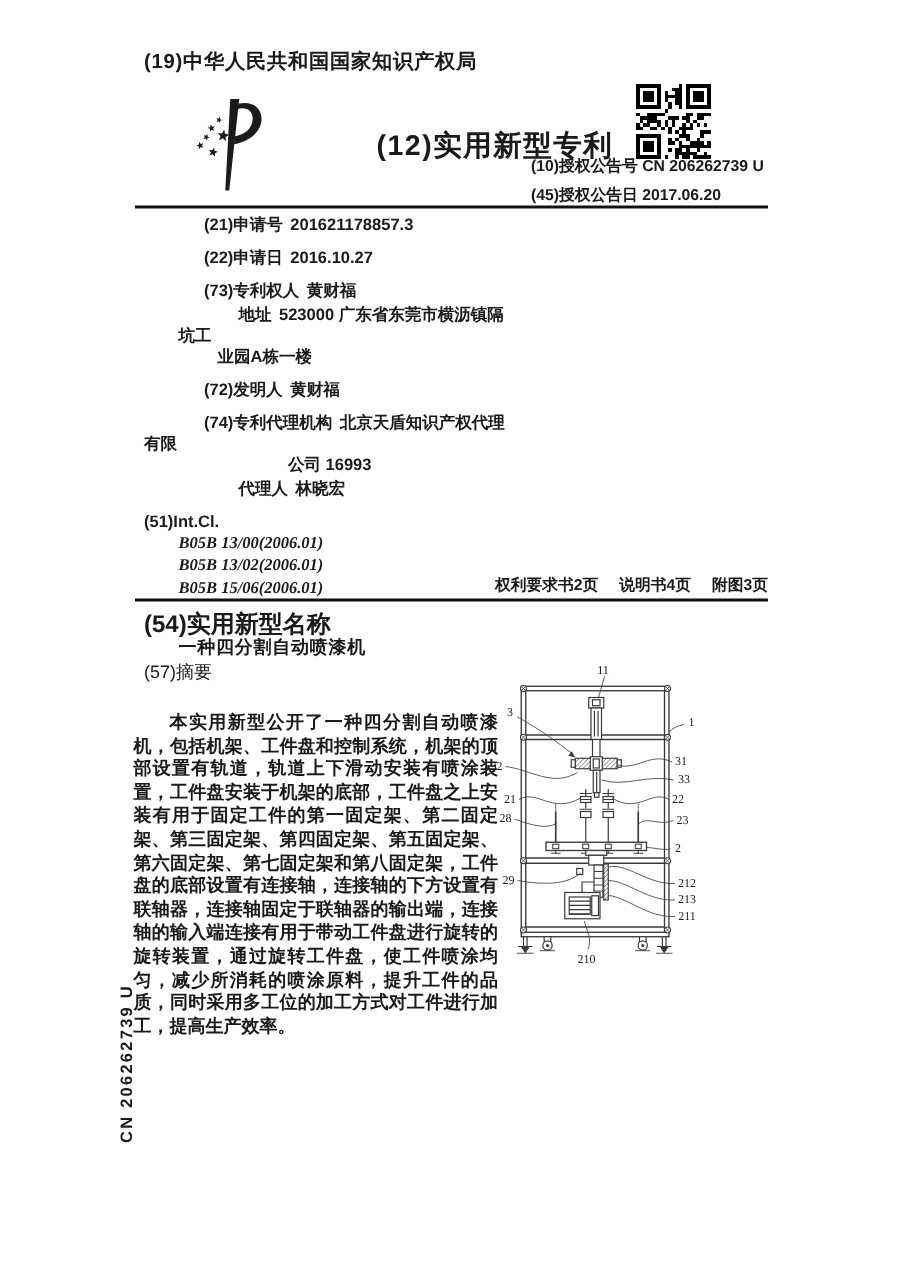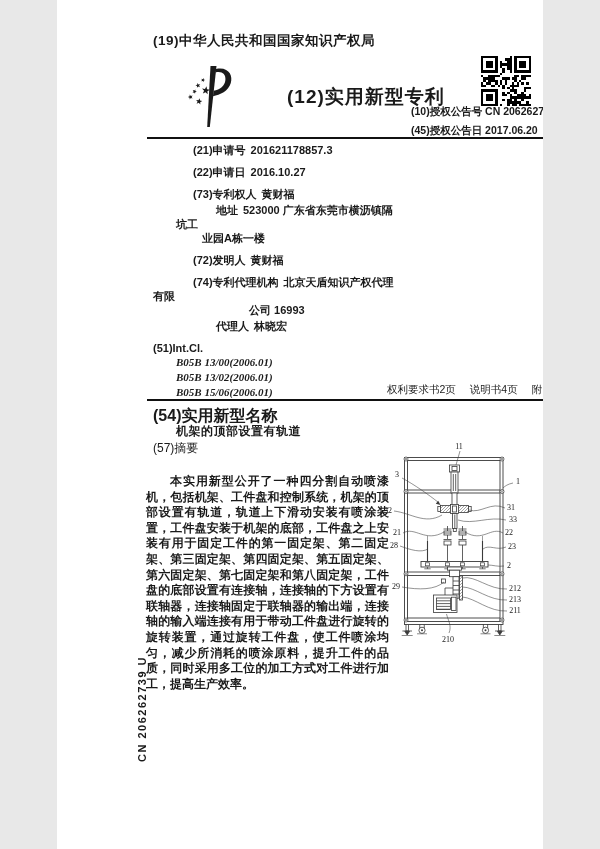--- a/index.html
+++ b/index.html
@@ -1,40 +1,40 @@
 <!DOCTYPE html>
 <html><head>
 <meta charset="utf-8">
 <style>
   html,body{margin:0;padding:0;background:#e8e8e8;}
-  .page{position:relative;width:486px;height:849px;background:#fff;margin:0 auto;
+  .page{position:relative;width:600px;height:849px;background:#fff;margin:0 auto;
         font-family:"Liberation Sans","DejaVu Sans",sans-serif;color:#1a1a1a;overflow:hidden;}
   .abs{position:absolute;}
   
   .office{left:96px;top:32px;font-size:13.5px;font-weight:bold;letter-spacing:.5px;}
-  .doctype{left:230px;top:84px;font-size:19px;font-weight:bold;letter-spacing:1px;}
+  .doctype{left:251px;top:84px;font-size:19px;font-weight:bold;letter-spacing:1px;}
   .logo{left:103px;top:60px;width:95px;height:78px;}
   .qr{left:424px;top:56px;width:50px;height:50px;}
   .pubblock{left:354px;top:102px;font-size:10.5px;font-weight:bold;line-height:18.5px;white-space:nowrap;}
   .rule{left:90px;width:422px;height:2px;background:#111;}
   .rule1{top:137px;}
   .rule2{top:399px;}
   
   .bib{left:96px;top:143px;width:250px;font-size:11px;font-weight:bold;line-height:14px;}
   .bib .row{margin-bottom:8px;}
   .bib .lbl{margin-right:5px;padding-left:40px;}
   .ind1{padding-left:23px;}
   .ind2{padding-left:49px;}
   .ind3{padding-left:96px;}
   .ipc-item{padding-left:23px;font-style:italic;font-family:"Liberation Serif","DejaVu Serif",serif;
             font-size:11px;line-height:15px;}
   .gap2{margin-top:2px;}
   .gap7{margin-top:7px;}
   
-  .pagesinfo{left:330px;top:383px;width:160px;display:flex;gap:14px;font-size:10.5px;font-weight:normal;white-space:nowrap;}
+  .pagesinfo{left:330px;top:383px;width:160px;display:flex;gap:14px;font-size:10.5px;font-weight:bold;white-space:nowrap;}
   
   .sec54{left:96px;top:406px;font-size:16px;font-weight:bold;}
   .title54{left:119px;top:423px;font-size:12px;font-weight:bold;letter-spacing:.5px;}
   .sec57{left:96px;top:440px;font-size:12px;font-weight:normal;}
   .abstract{left:89px;top:474px;width:243px;font-size:12px;font-weight:600;line-height:15.6px;
             text-align:justify;text-indent:2em;}
   
   .figure{left:320px;top:425px;width:175px;height:250px;}
   .figure svg{width:100%;height:100%;}
   .figlabel{font-family:"Liberation Serif","DejaVu Serif",serif;font-size:8px;fill:#1a1a1a;}
@@ -245,21 +245,21 @@
 
   <div class="abs pagesinfo">
     <span>权利要求书2页</span>
     <span>说明书4页</span>
     <span>附图3页</span>
   </div>
 
   <div class="abs rule rule2"></div>
 
   <div class="abs sec54">(54)实用新型名称</div>
-  <div class="abs title54">机架的顶部设置有轨道</div>
+  <div class="abs title54">一种四分割自动喷漆机</div>
   <div class="abs sec57">(57)摘要</div>
   <div class="abs abstract">本实用新型公开了一种四分割自动喷漆机，包括机架、工件盘和控制系统，机架的顶部设置有轨道，轨道上下滑动安装有喷涂装置，工件盘安装于机架的底部，工件盘之上安装有用于固定工件的第一固定架、第二固定架、第三固定架、第四固定架、第五固定架、第六固定架、第七固定架和第八固定架，工件盘的底部设置有连接轴，连接轴的下方设置有联轴器，连接轴固定于联轴器的输出端，连接轴的输入端连接有用于带动工件盘进行旋转的旋转装置，通过旋转工件盘，使工件喷涂均匀，减少所消耗的喷涂原料，提升工件的品质，同时采用多工位的加工方式对工件进行加工，提高生产效率。</div>
 
   <div class="abs figure">
     <svg viewBox="0 0 175 250">
       <defs>
         <pattern id="hatch" width="3" height="3" patternUnits="userSpaceOnUse">
           <path d="M0,3 L3,0" stroke="#4a4a4a" stroke-width="0.5"></path>
         </pattern>
       </defs>

